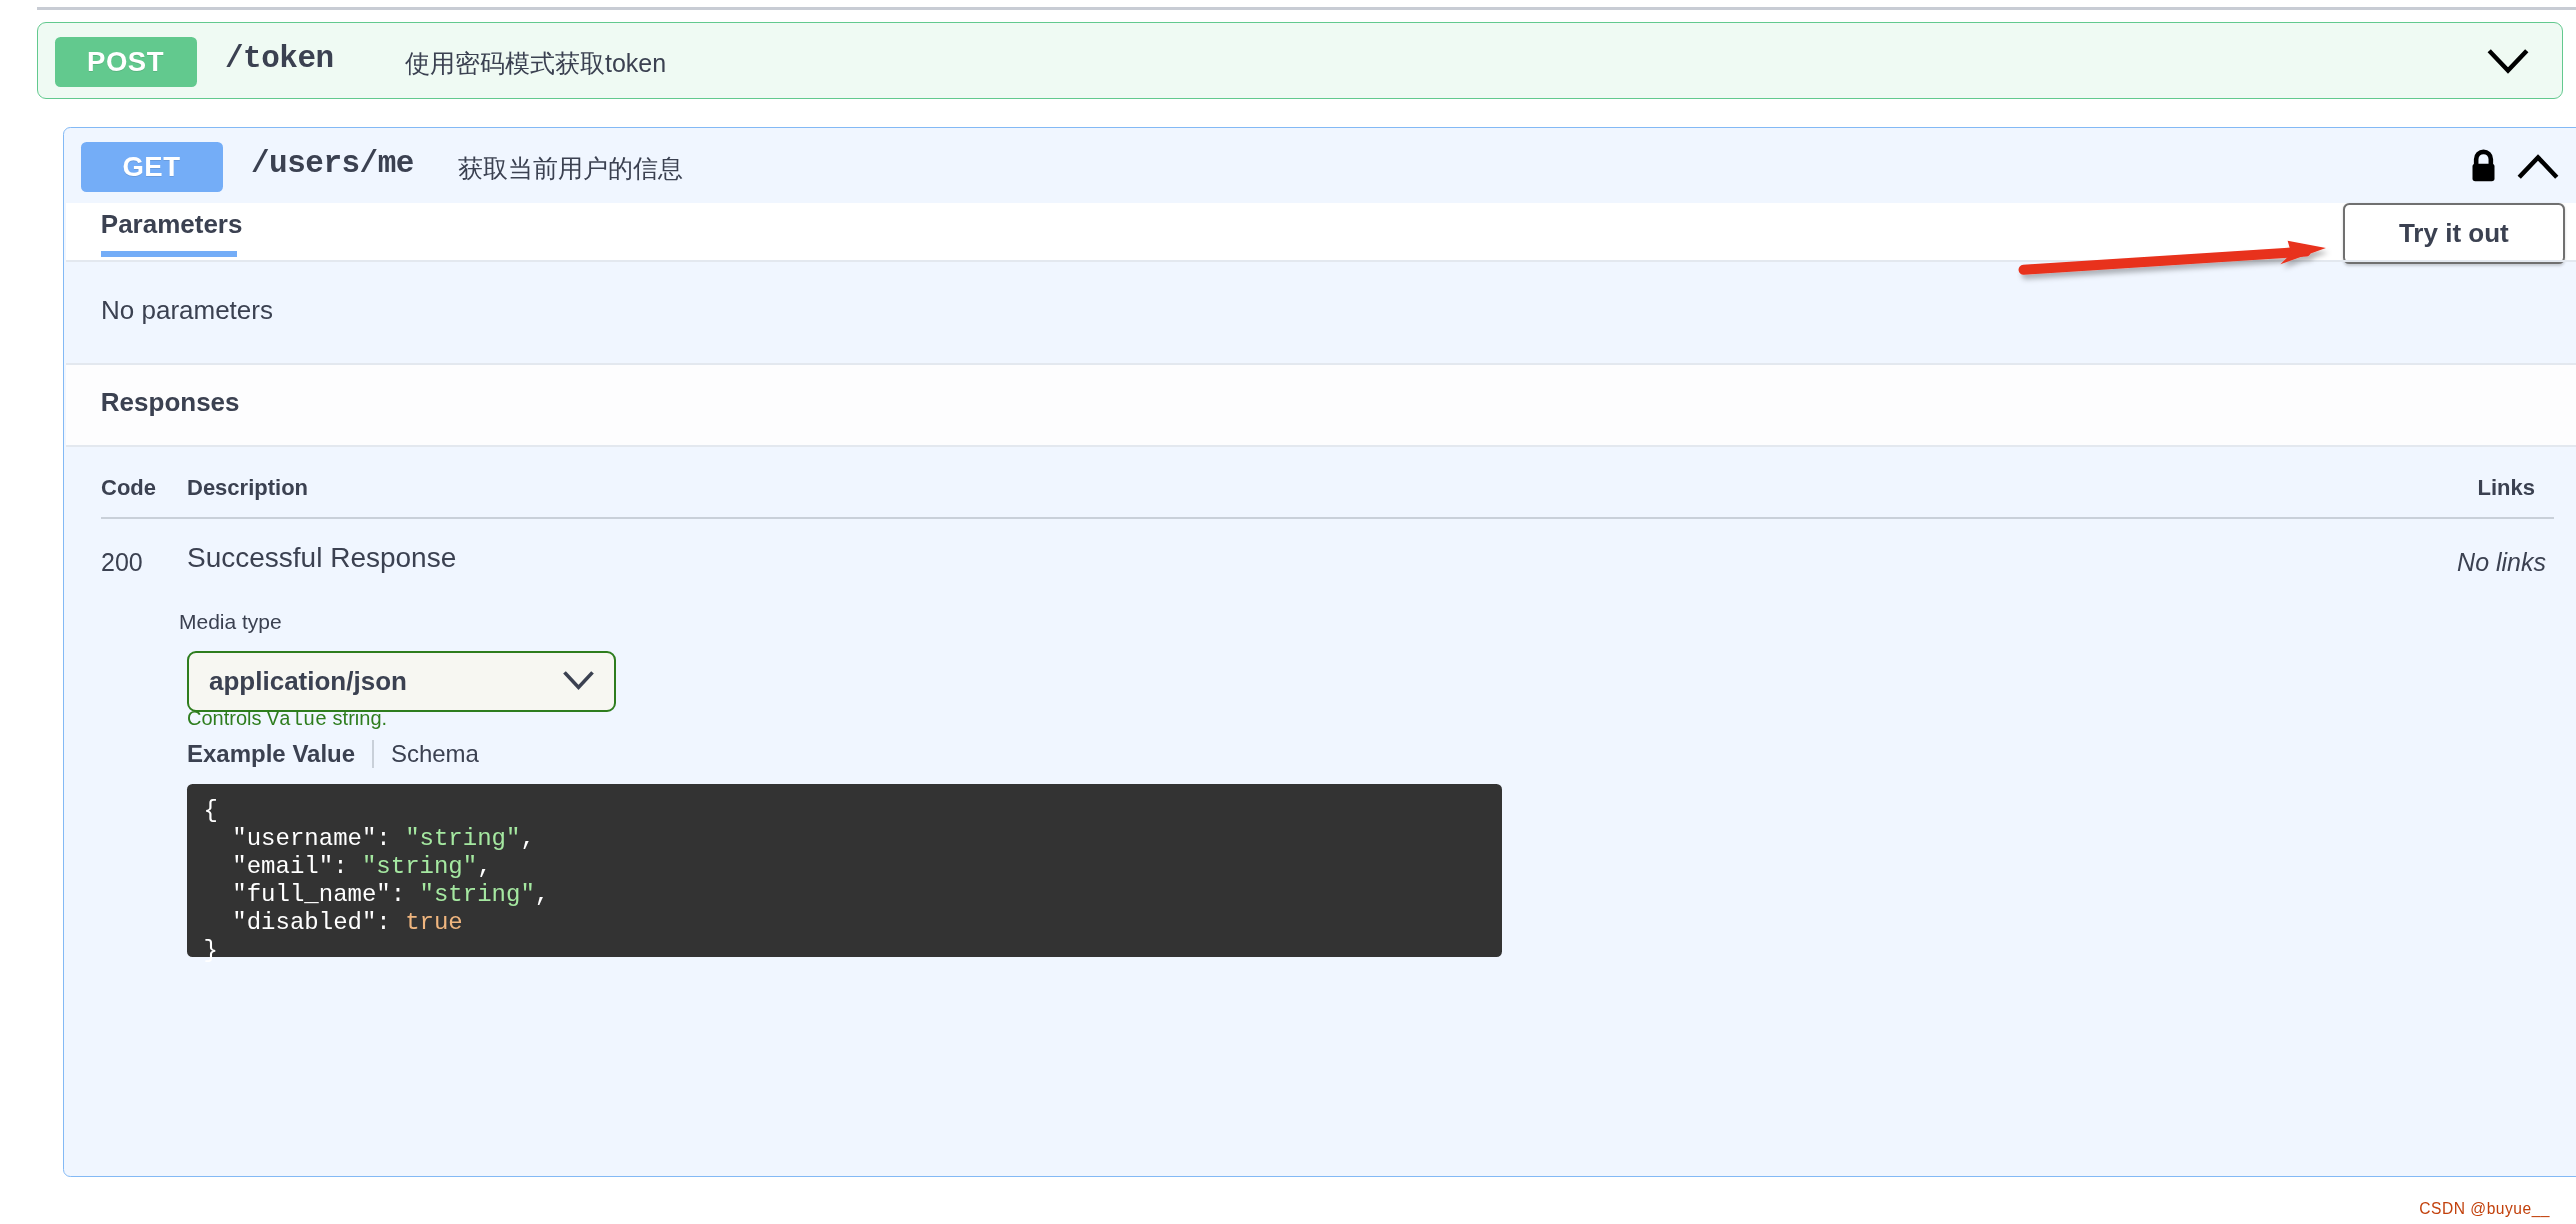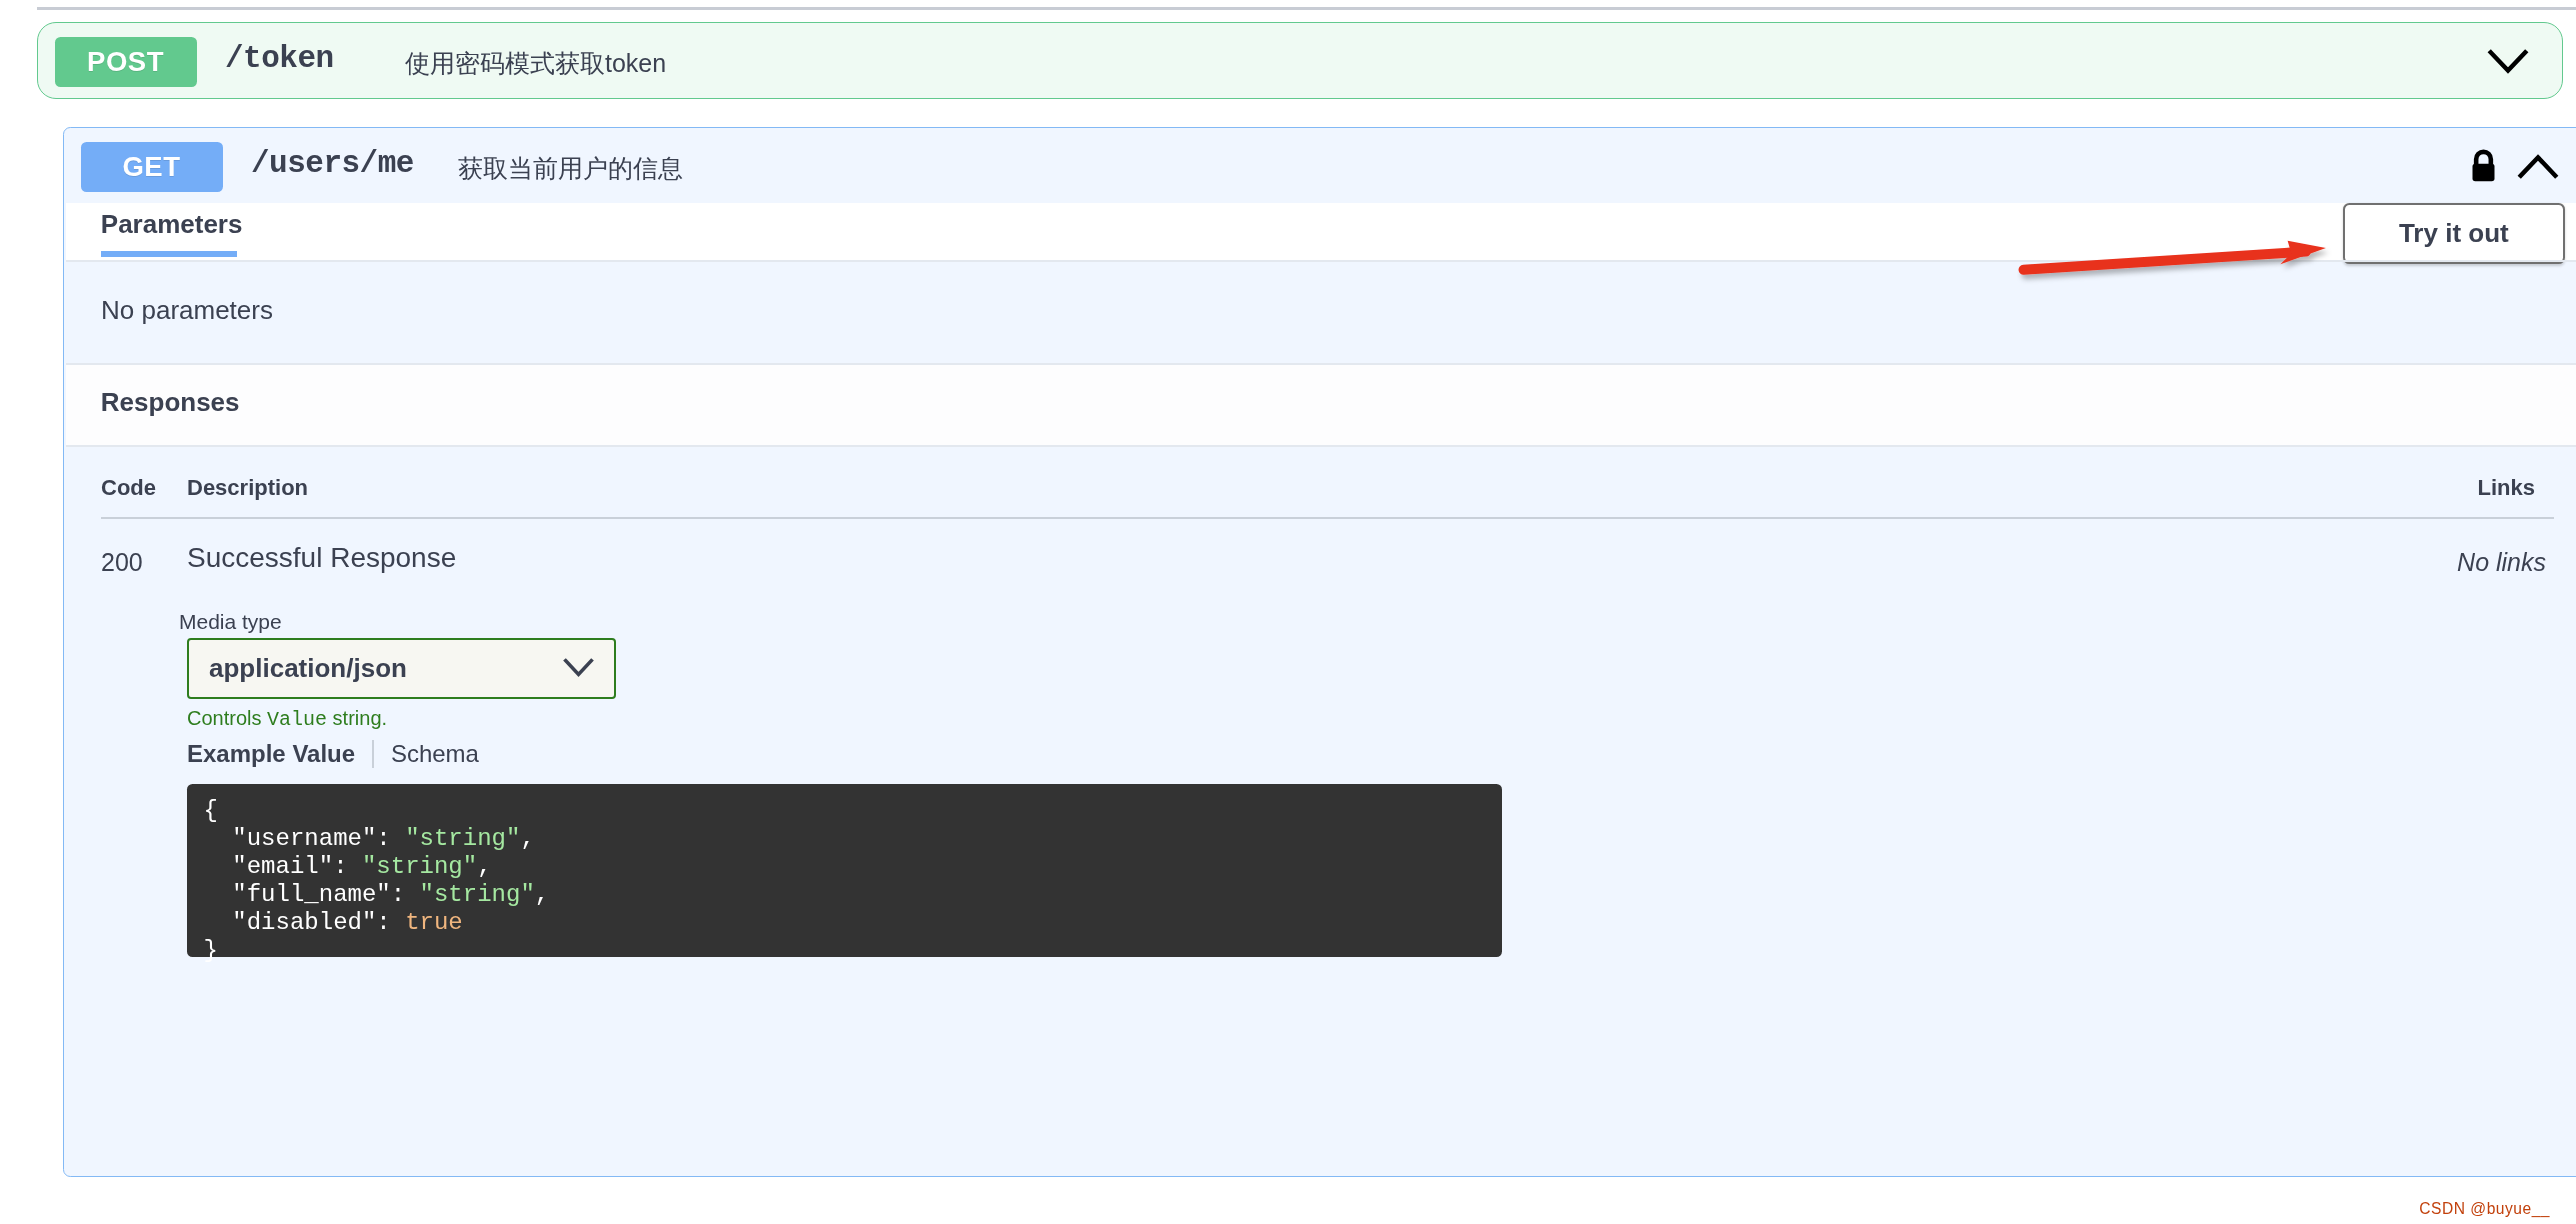--- a/index.html
+++ b/index.html
@@ -13,21 +13,21 @@
   }
   .page{position:relative;width:2576px;height:1225px;}
 
   
   .top-rule{position:absolute;left:37px;top:7.3px;width:2539px;height:2.8px;background:#c8ccd4;}
 
   
   .op{position:absolute;box-sizing:border-box;}
   .op-post{
     left:37px;top:22px;width:2526px;height:77px;
-    background:#effaf3;border:1.8px solid #62c98e;border-radius:19px;
+    background:#effaf3;border:1.8px solid #62c98e;border-radius:9px;
   }
   .op-get{
     left:33px;top:127px;width:2530px;height:1050px;
     background:#f0f6ff;border:1.8px solid #83b9f5;border-radius:7.3px;margin-left:30px;
   }
 
   .op-header{position:relative;height:77px;}
   .verb{
     position:absolute;left:16.5px;top:13.8px;
     width:142px;height:50px;border-radius:5.5px;
@@ -100,22 +100,22 @@
   .th-desc{left:123px;top:27.5px;}
   .th-links{right:55px;top:27.5px;}
   .thead-rule{position:absolute;left:37px;top:70px;width:2453px;height:1.8px;background:#c9d0d9;}
 
   .td-code{position:absolute;left:37px;top:101px;font-size:25px;color:#3b4151;}
   .td-desc{position:absolute;left:123px;top:95px;font-size:28px;color:#3b4151;}
   .td-links{position:absolute;right:44px;top:101px;font-size:25px;font-style:italic;color:#3b4151;}
 
   .media-label{position:absolute;left:115px;top:163px;font-size:21px;color:#3b4151;}
   .media-select{
-    position:absolute;left:123px;top:191px;width:425px;height:57px;
-    background:#f7f7f2;border:2.8px solid #2e7d1e;border-radius:4px;
+    position:absolute;left:123px;top:204px;width:425px;height:57px;
+    background:#f7f7f2;border:2.8px solid #2e7d1e;border-radius:9px;
     display:flex;align-items:center;
   }
   .media-select .val{
     margin-left:20px;font-size:26px;font-weight:bold;color:#3b4151;
   }
   .media-select .caret{
     position:absolute;right:20px;top:14.7px;width:31px;height:26px;
   }
   .controls-accept{
     position:absolute;left:123px;top:260px;font-size:20px;color:#2e7d1e;

